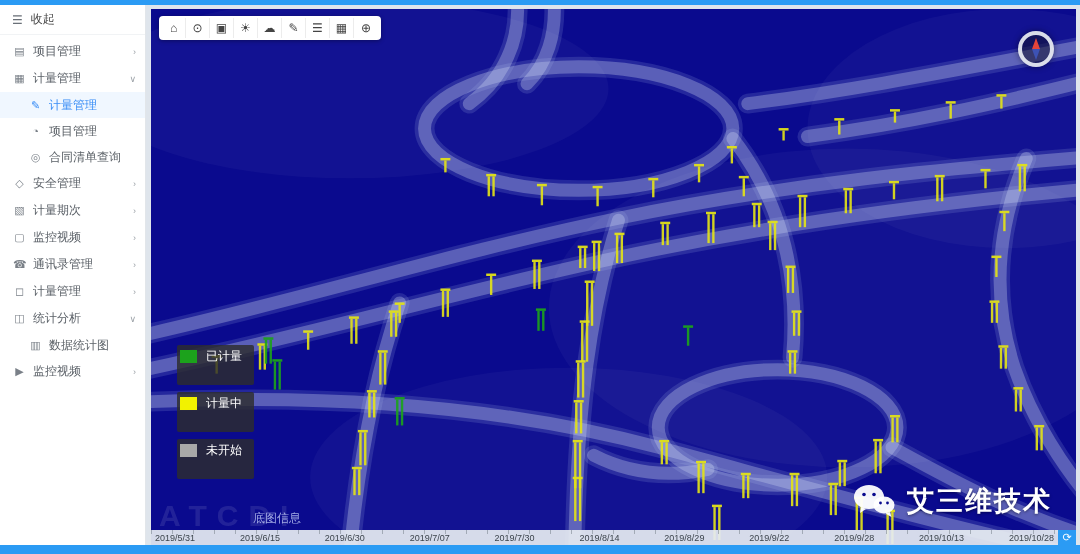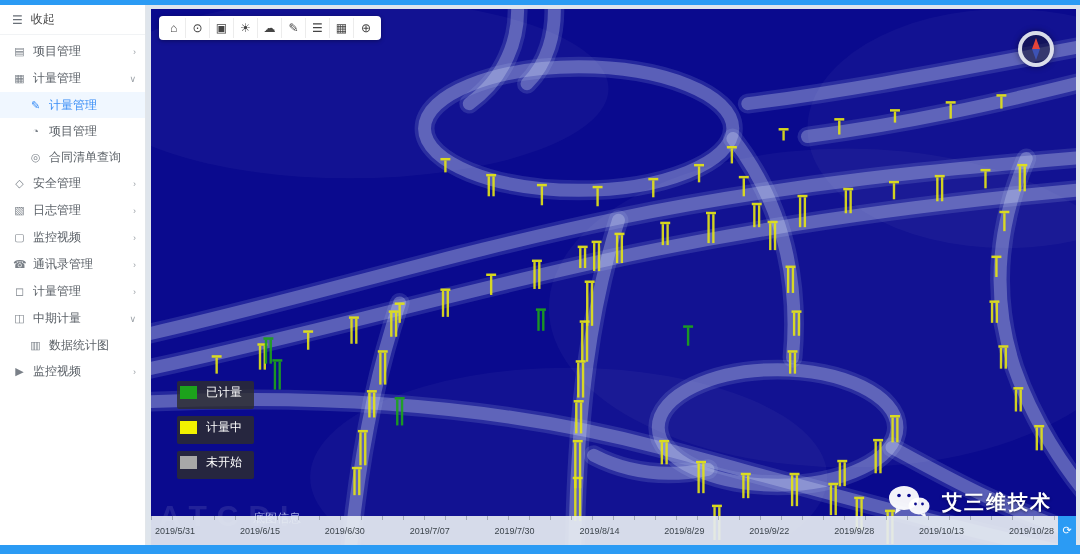--- a/index.html
+++ b/index.html
@@ -40,36 +40,36 @@
   .tool-btn:last-child { border-right:none; }
 
   .compass { position:absolute; top:22px; right:22px; z-index:4; width:36px; height:36px; border-radius:50%;
     background:rgba(20,20,48,.55); border:4px solid rgba(236,239,245,.92);
     box-shadow:0 0 6px rgba(0,0,0,.45); display:flex; flex-direction:column; align-items:center; justify-content:center; cursor:pointer; }
   .needle-n { width:0; height:0; border-left:4px solid transparent; border-right:4px solid transparent; border-bottom:11px solid #e5453a; }
   .needle-s { width:0; height:0; border-left:4px solid transparent; border-right:4px solid transparent; border-top:11px solid #3d52b4; }
 
   .legend { position:absolute; left:26px; bottom:66px; z-index:4; display:flex; flex-direction:column; gap:7px; }
   .legend-row { display:flex; align-items:center; gap:9px; background:rgba(45,45,45,.82);
-    padding:3px 12px 8px 3px; border-radius:2px; width:max-content; }
+    padding:3px 12px 20px 3px; border-radius:2px; width:max-content; }
   .legend-swatch { width:17px; height:13px; flex:0 0 17px; }
   .legend-label { color:#fff; font-size:12px; }
 
-  .timeline { position:absolute; left:0; right:0; bottom:0; height:29px; z-index:5;
+  .timeline { position:absolute; left:0; right:0; bottom:0; height:15px; z-index:5;
     background:rgba(229,235,241,.93); display:flex; align-items:stretch; }
   .timeline-dates { flex:1; position:relative; display:flex; align-items:center; justify-content:space-between;
     padding:0 4px; font-size:9px; color:#3c444c; }
   .timeline-dates::before { content:""; position:absolute; left:0; right:0; top:0; height:4px;
     background:repeating-linear-gradient(90deg, rgba(120,130,140,.55) 0 1px, transparent 1px 21px); }
   .timeline-date { white-space:nowrap; }
   .timeline-refresh { flex:0 0 18px; background:#2b9bf4; color:#fff; font-size:11px;
     display:flex; align-items:center; justify-content:center; cursor:pointer; }
 
   .brand { position:absolute; right:24px; bottom:26px; z-index:4; display:flex; align-items:center; gap:12px; }
-  .brand-text { color:#fff; font-size:20px; font-weight:bold; letter-spacing:2px; text-shadow:0 1px 3px rgba(0,0,0,.45); }
+  .brand-text { color:#fff; font-size:27px; font-weight:bold; letter-spacing:2px; text-shadow:0 1px 3px rgba(0,0,0,.45); }
 
   .atcdi { position:absolute; left:8px; bottom:12px; z-index:2; font-size:30px; font-weight:bold;
     letter-spacing:10px; color:rgba(255,255,255,.10); }
   .map-info { position:absolute; left:102px; bottom:18px; z-index:3; font-size:12px; color:rgba(210,220,255,.75); }
 </style>
 </head>
 <body>
 
 <div class="page">
   <div class="strip-top"></div>
@@ -104,41 +104,41 @@
             <span class="mi-icon">◎</span>
             <span class="mi-label">合同清单查询</span>
           </div>
           <div class="menu-item">
             <span class="mi-icon">◇</span>
             <span class="mi-label">安全管理</span>
             <span class="chev">›</span>
           </div>
           <div class="menu-item">
             <span class="mi-icon">▧</span>
-            <span class="mi-label">日志管理</span>
+            <span class="mi-label">计量期次</span>
             <span class="chev">›</span>
           </div>
           <div class="menu-item">
             <span class="mi-icon">▢</span>
             <span class="mi-label">监控视频</span>
             <span class="chev">›</span>
           </div>
           <div class="menu-item">
             <span class="mi-icon">☎</span>
             <span class="mi-label">通讯录管理</span>
             <span class="chev">›</span>
           </div>
           <div class="menu-item">
             <span class="mi-icon">◻</span>
             <span class="mi-label">计量管理</span>
             <span class="chev">›</span>
           </div>
           <div class="menu-item">
             <span class="mi-icon">◫</span>
-            <span class="mi-label">中期计量</span>
+            <span class="mi-label">统计分析</span>
             <span class="chev">∨</span>
           </div>
           <div class="menu-item child">
             <span class="mi-icon">▥</span>
             <span class="mi-label">数据统计图</span>
           </div>
           <div class="menu-item">
             <span class="mi-icon">▶</span>
             <span class="mi-label">监控视频</span>
             <span class="chev">›</span>

